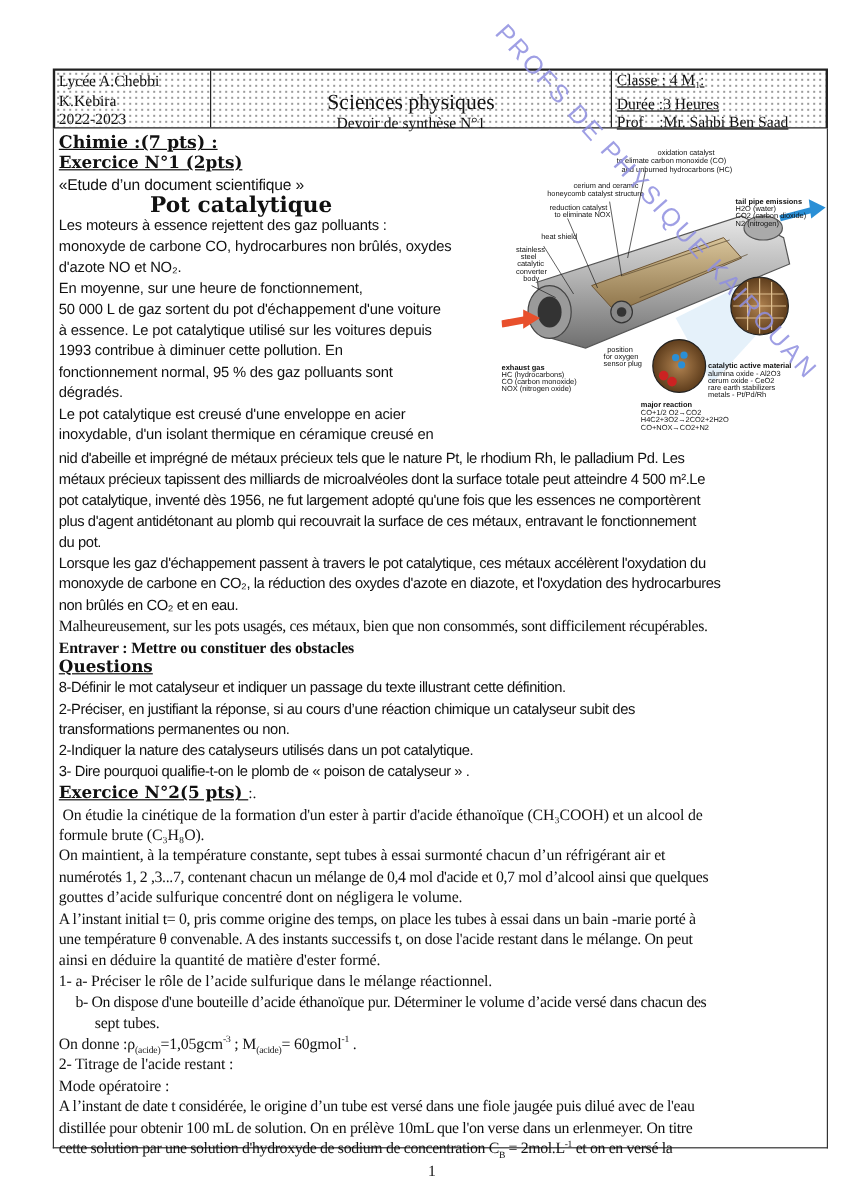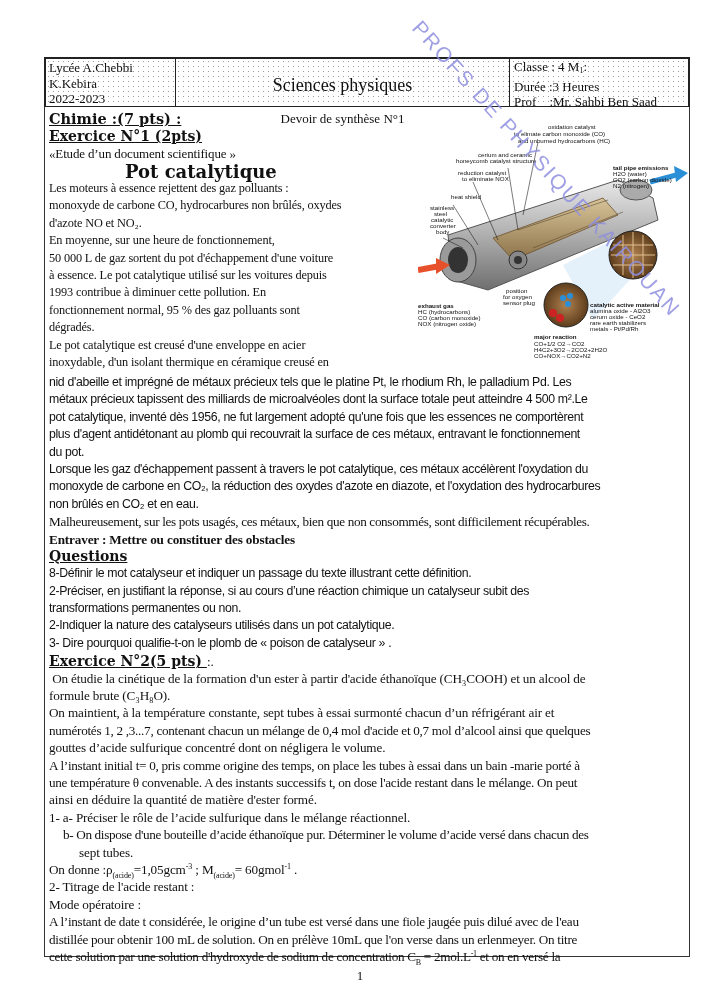--- a/index.html
+++ b/index.html
@@ -9,31 +9,31 @@
   
   .hdr { position: absolute; left: 44px; top: 41px; width: 646px; height: 50px;
          border: 2px solid #222; border-bottom: 1px solid #222; display: flex; box-sizing: border-box;
          background-color: #fff;
          background-image: radial-gradient(#9a9a9a 0.8px, transparent 1px);
          background-size: 5px 5px; }
   .hdr .cell { box-sizing: border-box; height: 100%; font-family: "Liberation Serif", serif; }
   .hdr .c1 { width: 130px; border-right: 1.5px solid #222; padding: 1px 3px; font-size: 13px; line-height: 15.5px; }
   .hdr .c2 { width: 334px; border-right: 1.5px solid #222; text-align: center; padding-top: 16px; }
   .hdr .c2 .t1 { font-size: 18px; line-height: 20px; }
-  .hdr .c2 .t2 { font-size: 13px; line-height: 15px; margin-top: 16px; }
-  .hdr .c3 { flex: 1; padding: 0 4px; font-size: 13px; line-height: 15.5px; }
+  .hdr .c2 .t2 { font-size: 13px; line-height: 15px; }
+  .hdr .c3 { flex: 1; padding: 0 4px; font-size: 13px; line-height: 15.5px; text-decoration: underline; }
   .sub { font-size: 8px; vertical-align: -2px; }
 
   
   .frame { position: absolute; left: 44px; top: 91px; width: 646px; height: 850px;
            border-left: 1.5px solid #333; border-right: 1.5px solid #333; border-bottom: 1.5px solid #333; box-sizing: border-box; }
 
   .txt { position: absolute; left: 49px; width: 640px; }
   .line { white-space: nowrap; height: 17.4px; line-height: 17.4px; }
-  .sans { font-family: Liberation Serif, serif; font-size: 12.3px; letter-spacing: -0.15px; }
+  .sans { font-family: Liberation Sans, sans-serif; font-size: 12.3px; letter-spacing: -0.15px; }
   .serif { font-family: "Liberation Serif", serif; font-size: 13px; }
   .bold-serif { font-family: "DejaVu Serif", serif; font-weight: bold; }
   .h-chimie { font-size: 14.5px; text-decoration: underline; }
   .h-ex { font-size: 14px; text-decoration: underline; }
   .title-pot { font-size: 18px; padding-left: 76px; }
   .cond { font-family: "Liberation Sans", sans-serif; font-size: 12.3px; letter-spacing: -0.35px; }
   .serif-cond { font-family: "Liberation Serif", serif; font-size: 13.2px; letter-spacing: -0.15px; }
   sup, sub { font-size: 8px; line-height: 0; }
 
   
@@ -86,21 +86,21 @@
     <div class="line sans">50 000 L de gaz sortent du pot d'échappement d'une voiture</div>
     <div class="line sans">à essence. Le pot catalytique utilisé sur les voitures depuis</div>
     <div class="line sans">1993 contribue à diminuer cette pollution. En</div>
     <div class="line sans">fonctionnement normal, 95 % des gaz polluants sont</div>
     <div class="line sans">dégradés.</div>
     <div class="line sans">Le pot catalytique est creusé d'une enveloppe en acier</div>
     <div class="line sans">inoxydable, d'un isolant thermique en céramique creusé en</div>
   </div>
 
   <div class="txt" style="top:358px;">
-    <div class="line cond">nid d'abeille et imprégné de métaux précieux tels que le platine Pt, le rhodium Rh, le palladium Pd. Les</div>
+    <div class="line cond">nid d'abeille et imprégné de métaux précieux tels que le nature Pt, le rhodium Rh, le palladium Pd. Les</div>
     <div class="line cond">métaux précieux tapissent des milliards de microalvéoles dont la surface totale peut atteindre 4 500 m².Le</div>
     <div class="line cond">pot catalytique, inventé dès 1956, ne fut largement adopté qu'une fois que les essences ne comportèrent</div>
     <div class="line cond">plus d'agent antidétonant au plomb qui recouvrait la surface de ces métaux, entravant le fonctionnement</div>
     <div class="line cond">du pot.</div>
     <div class="line cond">Lorsque les gaz d'échappement passent à travers le pot catalytique, ces métaux accélèrent l'oxydation du</div>
     <div class="line cond">monoxyde de carbone en CO₂, la réduction des oxydes d'azote en diazote, et l'oxydation des hydrocarbures</div>
     <div class="line cond">non brûlés en CO₂ et en eau.</div>
     <div class="line serif-cond" style="letter-spacing:-0.35px;">Malheureusement, sur les pots usagés, ces métaux, bien que non consommés, sont difficilement récupérables.</div>
     <div class="line serif-cond" style="font-weight:bold;">Entraver : Mettre ou constituer des obstacles</div>
     <div class="line bold-serif h-ex">Questions</div>

